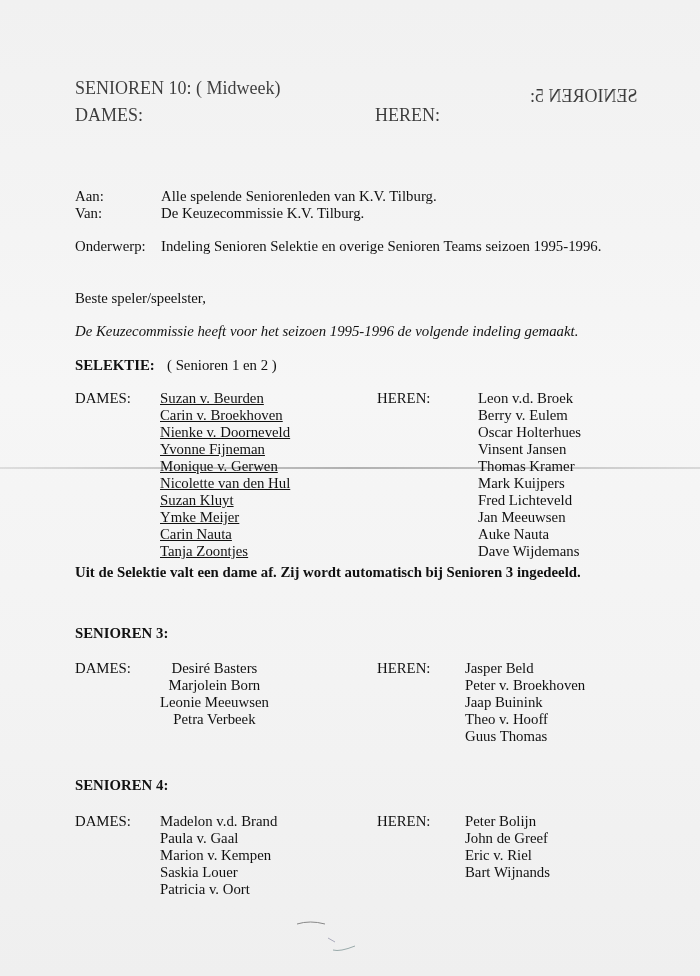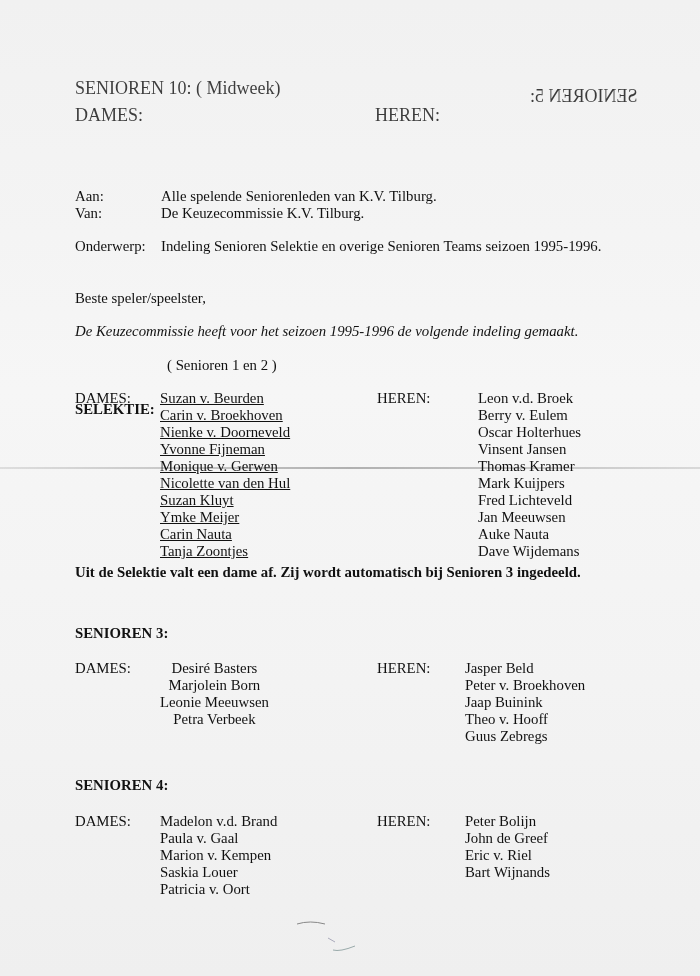--- a/index.html
+++ b/index.html
@@ -45,21 +45,21 @@
 <div class="line" style="left:75px; top:188px;text-align:center;">Aan:</div>
 <div class="line" style="left:161px; top:188px;">Alle spelende Seniorenleden van  K.V. Tilburg.</div>
 <div class="line" style="left:75px; top:205px;">Van:</div>
 <div class="line" style="left:161px; top:205px;text-align:right;">De Keuzecommissie  K.V. Tilburg.</div>
 <div class="line" style="left:75px; top:238px;">Onderwerp:</div>
 <div class="line" style="left:161px; top:238px;">Indeling Senioren Selektie en overige Senioren Teams seizoen 1995-1996.</div>
 
 <div class="line" style="left:75px; top:290px;">Beste speler/speelster,</div>
 <div class="line" style="left:75px; top:323px;font-style:italic;">De Keuzecommissie heeft voor het seizoen 1995-1996 de volgende indeling gemaakt.</div>
 
-<div class="line b" style="left:75px; top:357px;margin-top:44px;">SELEKTIE:</div>
+<div class="line b" style="left:75px; top:357px;">SELEKTIE:</div>
 <div class="line" style="left:167px; top:357px;">( Senioren 1 en 2 )</div>
 
 <div class="line" style="left:75px; top:390px;">DAMES:</div>
 <div class="names" style="left:160px; top:390px;text-decoration:underline;">
   <div>Suzan v. Beurden</div>
   <div>Carin v. Broekhoven</div>
   <div>Nienke v. Doorneveld</div>
   <div>Yvonne Fijneman</div>
   <div>Monique v. Gerwen</div>
   <div>Nicolette van den Hul</div>
@@ -91,21 +91,21 @@
   <div>Marjolein Born</div>
   <div>Leonie Meeuwsen</div>
   <div>Petra Verbeek</div>
 </div>
 <div class="line" style="left:377px; top:660px;">HEREN:</div>
 <div class="names" style="left:465px; top:660px;">
   <div>Jasper Beld</div>
   <div>Peter v. Broekhoven</div>
   <div>Jaap Buinink</div>
   <div>Theo v. Hooff</div>
-  <div>Guus Zebregs</div>
+  <div>Guus Thomas</div>
 </div>
 
 <div class="line b" style="left:75px; top:777px;">SENIOREN 4:</div>
 <div class="line" style="left:75px; top:813px;">DAMES:</div>
 <div class="names" style="left:160px; top:813px;">
   <div>Madelon v.d. Brand</div>
   <div>Paula v. Gaal</div>
   <div>Marion v. Kempen</div>
   <div>Saskia Louer</div>
   <div>Patricia v. Oort</div>

